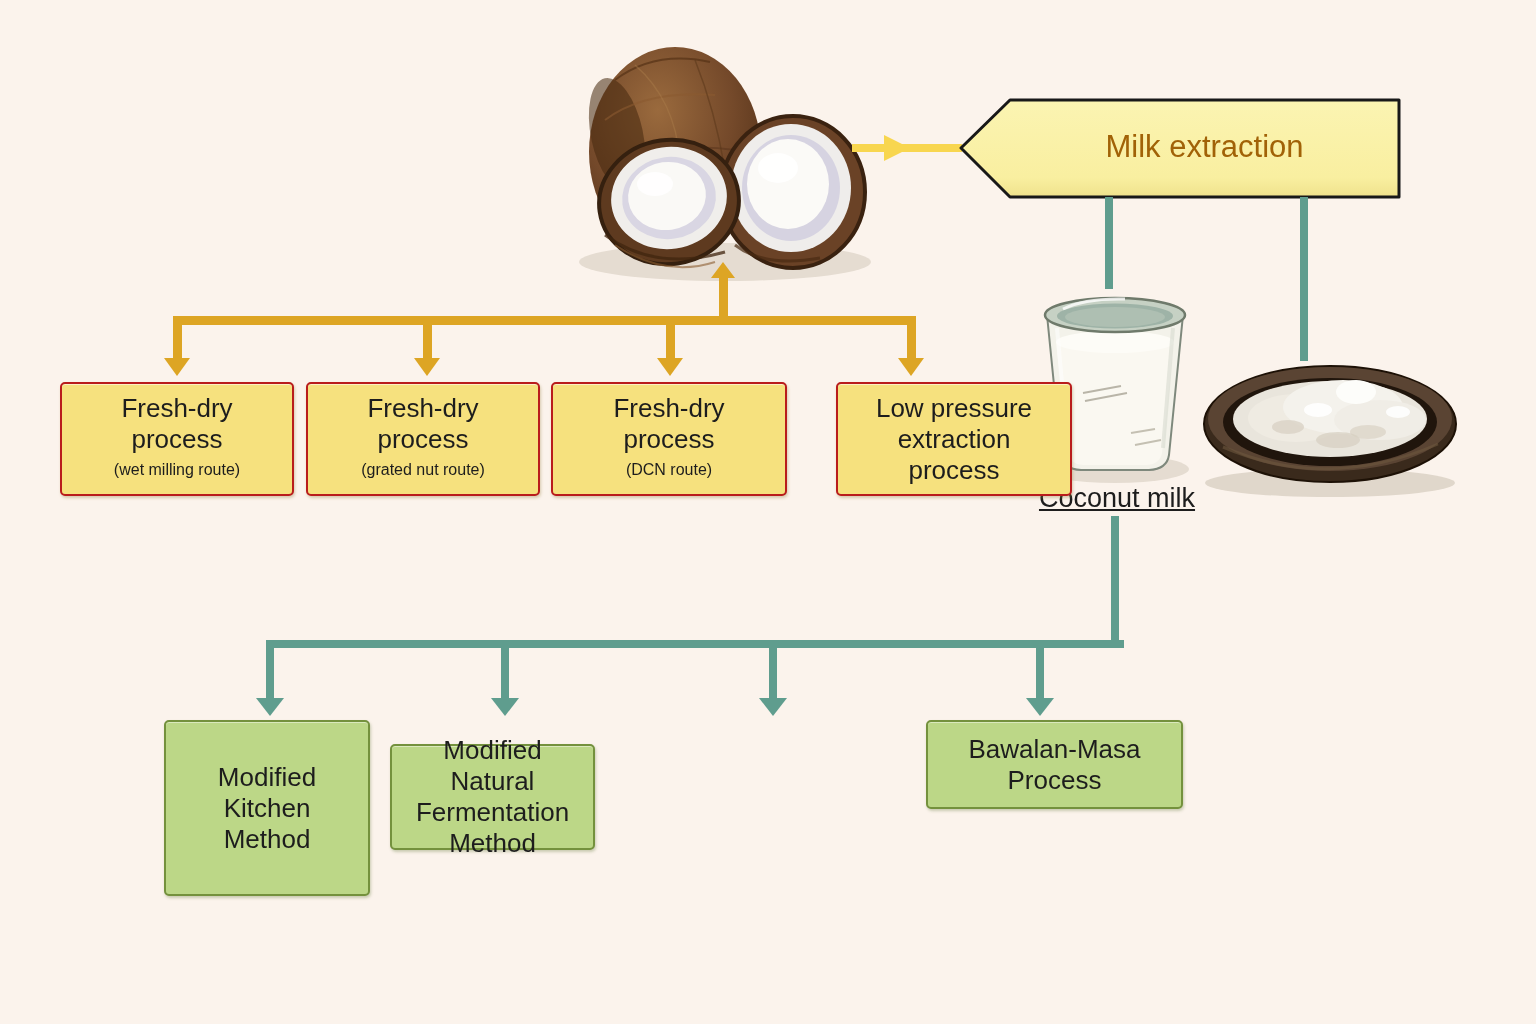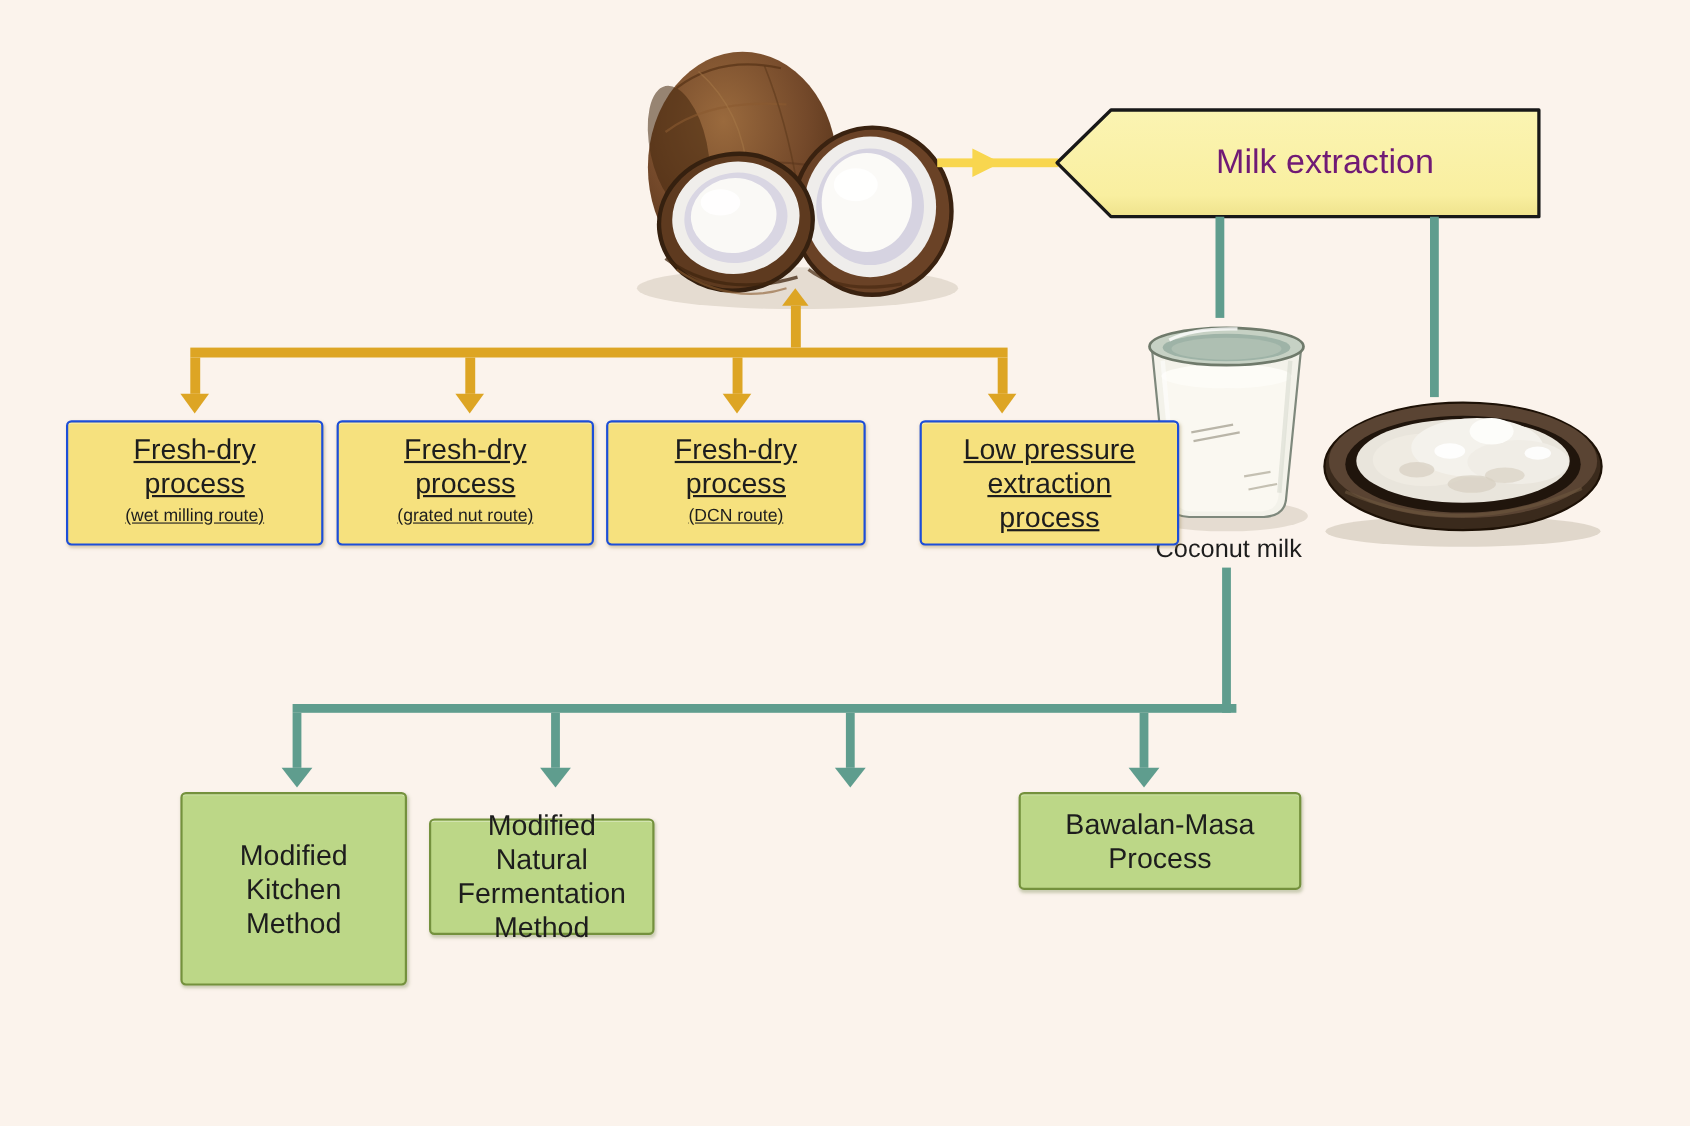--- a/index.html
+++ b/index.html
@@ -53,36 +53,35 @@
   .proc-box{
     box-sizing:border-box;
     display:flex;flex-direction:column;
     align-items:center;justify-content:center;
     text-align:center;
     border-radius:5px;
     font-size:26px;line-height:31px;
   }
   .box-yellow{
     background:#f6e17e;
-    border:2px solid #1d4ed8;
+    border:2px solid #b91c1c;
     box-shadow:1px 2px 3px rgba(150,125,60,.35), inset 0 1px 0 rgba(255,255,255,.55);
-    text-decoration:underline;
   }
   .box-green{
     background:#bcd787;
     border:2px solid #74913d;
     box-shadow:1px 2px 3px rgba(110,130,70,.35), inset 0 1px 0 rgba(255,255,255,.45);
   }
   .proc-box .paren{font-size:16px;line-height:30px;}
   
   .pentagon-wrap{width:444px;height:103px;}
   .pentagon-text{
     position:absolute;left:52px;top:0;width:389px;height:100px;
     display:flex;align-items:center;justify-content:center;
-    font-size:31px;color:#701a75;
+    font-size:31px;color:#a16207;
   }
 </style>
 </head>
 <body>
 
 <div class="canvas">
 
   <svg class="abs" style="left:575px;top:40px;" width="330" height="245" viewBox="0 0 330 245">
     <defs>
       <radialGradient id="nutGrad" cx="40%" cy="30%" r="80%">
@@ -169,21 +168,21 @@
     <ellipse cx="182" cy="68" rx="46" ry="20" fill="#f0ede6"></ellipse>
     <ellipse cx="158" cy="40" rx="20" ry="12" fill="#fdfdfa"></ellipse>
     <ellipse cx="120" cy="58" rx="14" ry="7" fill="#ffffff" opacity="0.9"></ellipse>
     <ellipse cx="90" cy="75" rx="16" ry="7" fill="#d9d2c5" opacity="0.8"></ellipse>
     <ellipse cx="170" cy="80" rx="18" ry="7" fill="#dcd5c8" opacity="0.8"></ellipse>
     <ellipse cx="200" cy="60" rx="12" ry="6" fill="#ffffff" opacity="0.85"></ellipse>
     <ellipse cx="140" cy="88" rx="22" ry="8" fill="#d5cec0" opacity="0.7"></ellipse>
     <path d="M25,95 Q130,140 240,92" stroke="#6d563e" stroke-width="3" fill="none" opacity="0.6"></path>
   </svg>
 
-  <div class="abs label" style="left:1027px;top:483px;width:180px;font-size:23px;">Coconut milk</div>
+  <div class="abs label" style="left:1027px;top:483px;width:180px;font-size:27px;text-decoration:underline;">Coconut milk</div>
 
   <div class="abs arr-up-y" style="left:711px;top:262px;"></div>
   <div class="abs conn-y" style="left:719px;top:278px;width:9px;height:38px;"></div>
   <div class="abs conn-y" style="left:173px;top:316px;width:743px;height:9px;"></div>
 
   <div class="abs conn-y" style="left:173px;top:325px;width:9px;height:33px;"></div>
   <div class="abs arr-down-y" style="left:164px;top:358px;"></div>
   <div class="abs conn-y" style="left:423px;top:325px;width:9px;height:33px;"></div>
   <div class="abs arr-down-y" style="left:414px;top:358px;"></div>
   <div class="abs conn-y" style="left:666px;top:325px;width:9px;height:33px;"></div>

